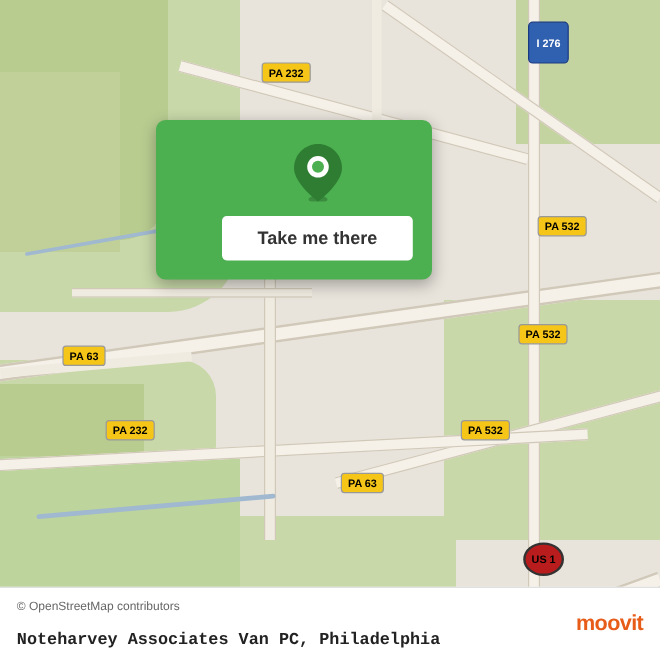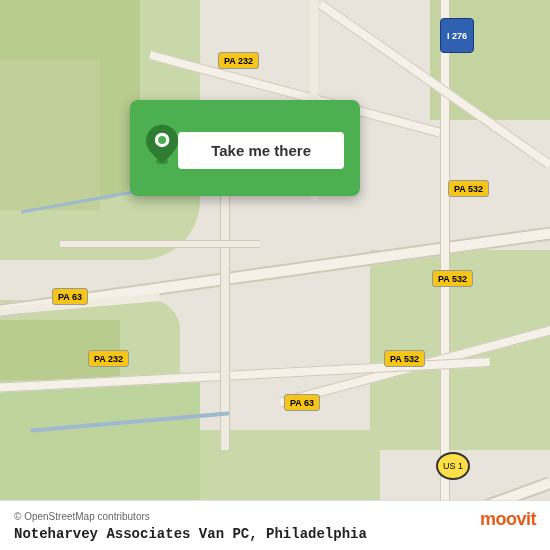--- a/index.html
+++ b/index.html
@@ -250,22 +250,23 @@
       background: #4caf50;
       border-radius: 8px;
       overflow: hidden;
       box-shadow: 0 4px 12px rgba(0,0,0,0.3);
       z-index: 10;
     }
 
     .popup-inner {
       padding: 20px 16px 16px;
       display: flex;
-      flex-direction: row;
+      flex-direction: column;
       align-items: center;
+      margin-left: 39px;
     }
 
     .pin-icon {
       width: 40px;
       height: 48px;
       margin-bottom: 12px;
     }
 
     .popup-button {
       width: 100%;
@@ -288,21 +289,21 @@
       right: 0;
       background: white;
       padding: 10px 14px 8px;
       border-top: 1px solid #e0e0e0;
       z-index: 20;
     }
 
     .bottom-bar-copyright {
       font-size: 10px;
       color: #666;
-      margin-bottom: 4px;
+      margin-bottom: 15px;
     }
 
     .bottom-bar-title {
       font-size: 14px;
       font-weight: 600;
       color: #222;
       font-family: Liberation Mono, monospace;
     }
 
     .moovit-logo {
@@ -353,21 +354,21 @@
 
   <div id="route-badges-container">
       <div style="position: absolute; display: flex; align-items: center; justify-content: center; font-size: 9px; font-weight: bold; padding: 1px 5px; min-width: 34px; height: 17px; top: 52px; left: 218px; z-index: 5; white-space: nowrap; background: rgb(245, 197, 24); border: 1px solid rgb(153, 153, 153); color: rgb(0, 0, 0); border-radius: 3px;">PA 232</div>
       <div style="position: absolute; display: flex; align-items: center; justify-content: center; font-size: 9px; font-weight: bold; padding: 13px 5px; min-width: 34px; height: 35px; top: 18px; left: 440px; z-index: 5; white-space: nowrap; background: rgb(48, 96, 176); border: 1px solid rgb(26, 58, 128); color: rgb(255, 255, 255); border-radius: 4px;">I 276</div>
       <div style="position: absolute; display: flex; align-items: center; justify-content: center; font-size: 9px; font-weight: bold; padding: 1px 5px; min-width: 34px; height: 17px; top: 180px; left: 448px; z-index: 5; white-space: nowrap; background: rgb(245, 197, 24); border: 1px solid rgb(153, 153, 153); color: rgb(0, 0, 0); border-radius: 3px;">PA 532</div>
       <div style="position: absolute; display: flex; align-items: center; justify-content: center; font-size: 9px; font-weight: bold; padding: 1px 5px; min-width: 34px; height: 17px; top: 270px; left: 432px; z-index: 5; white-space: nowrap; background: rgb(245, 197, 24); border: 1px solid rgb(153, 153, 153); color: rgb(0, 0, 0); border-radius: 3px;">PA 532</div>
       <div style="position: absolute; display: flex; align-items: center; justify-content: center; font-size: 9px; font-weight: bold; padding: 1px 5px; min-width: 34px; height: 17px; top: 350px; left: 384px; z-index: 5; white-space: nowrap; background: rgb(245, 197, 24); border: 1px solid rgb(153, 153, 153); color: rgb(0, 0, 0); border-radius: 3px;">PA 532</div>
       <div style="position: absolute; display: flex; align-items: center; justify-content: center; font-size: 9px; font-weight: bold; padding: 1px 5px; min-width: 34px; height: 17px; top: 288px; left: 52px; z-index: 5; white-space: nowrap; background: rgb(245, 197, 24); border: 1px solid rgb(153, 153, 153); color: rgb(0, 0, 0); border-radius: 3px;">PA 63</div>
       <div style="position: absolute; display: flex; align-items: center; justify-content: center; font-size: 9px; font-weight: bold; padding: 1px 5px; min-width: 34px; height: 17px; top: 350px; left: 88px; z-index: 5; white-space: nowrap; background: rgb(245, 197, 24); border: 1px solid rgb(153, 153, 153); color: rgb(0, 0, 0); border-radius: 3px;">PA 232</div>
       <div style="position: absolute; display: flex; align-items: center; justify-content: center; font-size: 9px; font-weight: bold; padding: 1px 5px; min-width: 34px; height: 17px; top: 394px; left: 284px; z-index: 5; white-space: nowrap; background: rgb(245, 197, 24); border: 1px solid rgb(153, 153, 153); color: rgb(0, 0, 0); border-radius: 3px;">PA 63</div>
-      <div style="position: absolute; display: flex; align-items: center; justify-content: center; font-weight: normal; padding: 1px 5px; min-width: 34px; top: 452px; left: 436px; z-index: 5; white-space: nowrap; background: #fde047; border: 2px solid rgb(51, 51, 51); color: rgb(0, 0, 0); border-radius: 50%; width: 28px; height: 28px; font-size: 9px;">US 1</div>
+      <div style="position: absolute; display: flex; align-items: center; justify-content: center; font-weight: bold; padding: 1px 5px; min-width: 34px; top: 452px; left: 436px; z-index: 5; white-space: nowrap; background: #b91c1c; border: 2px solid rgb(51, 51, 51); color: rgb(0, 0, 0); border-radius: 50%; width: 28px; height: 28px; font-size: 9px;">US 1</div>
     </div>
 
   <div class="popup-card">
     <div class="popup-inner">
 
       <svg class="pin-icon" viewBox="0 0 40 48" xmlns="http://www.w3.org/2000/svg">
         <ellipse cx="20" cy="46" rx="8" ry="3" fill="rgba(0,0,0,0.2)"></ellipse>
         <path d="M20 0 C9 0 0 9 0 20 C0 33 20 48 20 48 C20 48 40 33 40 20 C40 9 31 0 20 0Z" fill="#2e7d32"></path>
         <circle cx="20" cy="19" r="9" fill="white"></circle>
         <circle cx="20" cy="19" r="5" fill="#4caf50"></circle>

